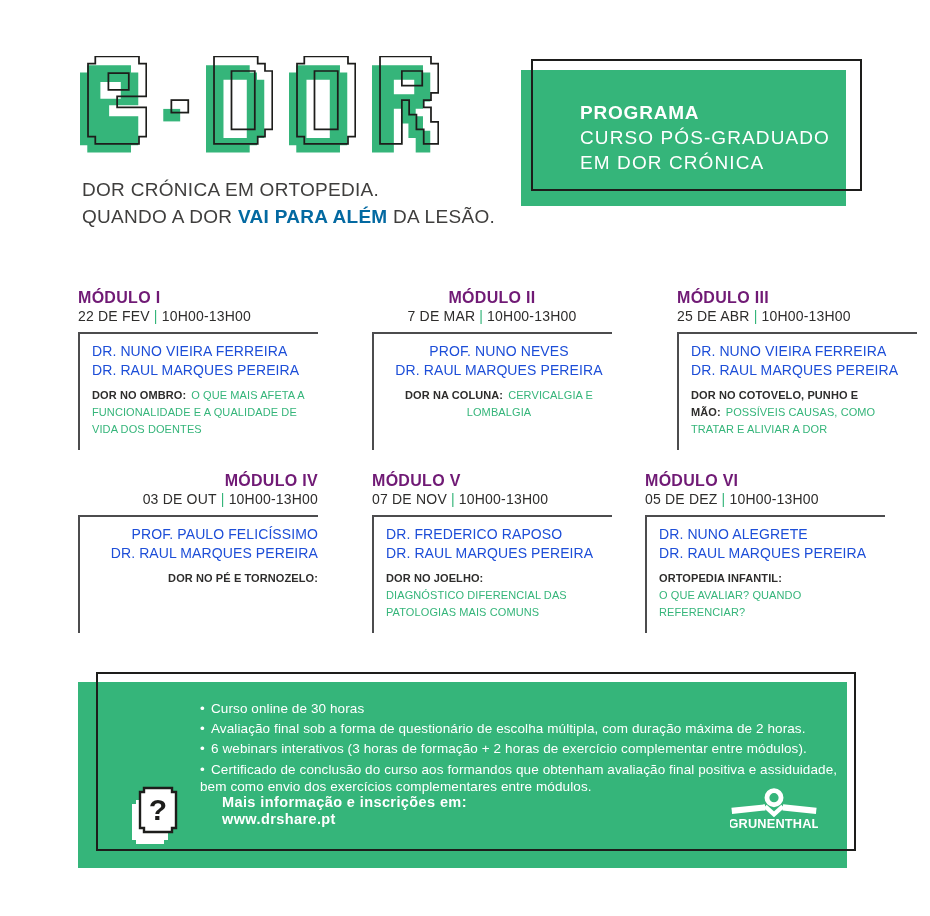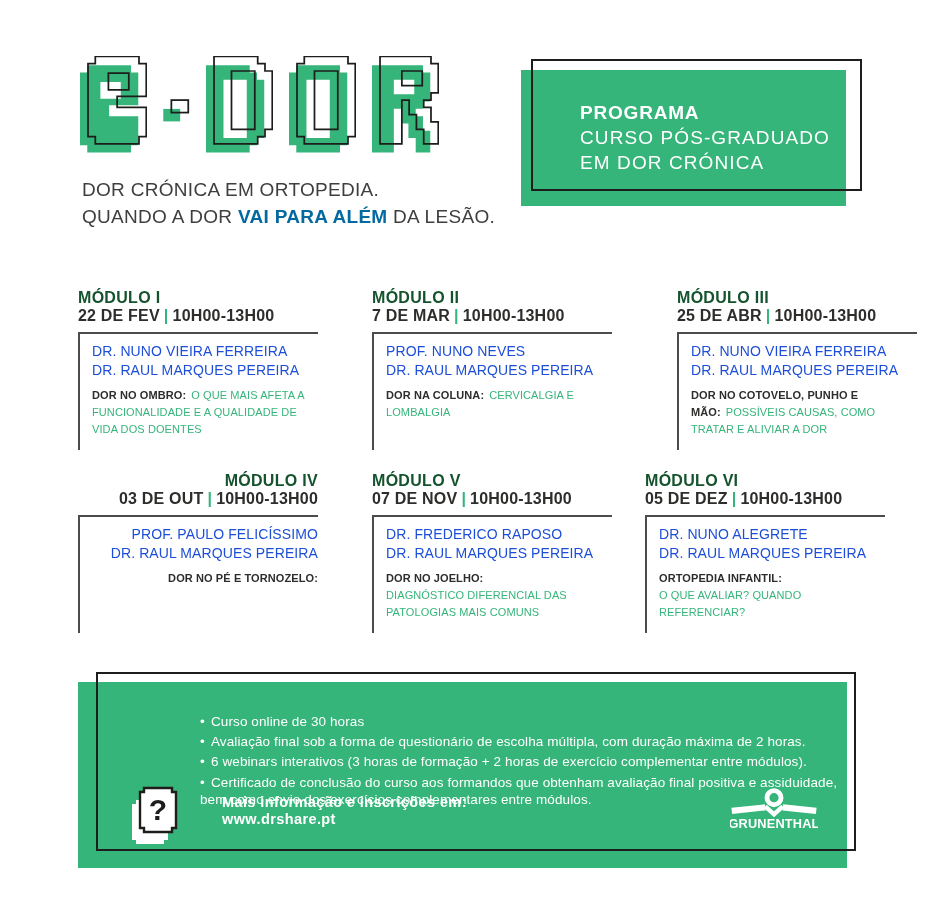--- a/index.html
+++ b/index.html
@@ -21,40 +21,40 @@
   .program-box{position:absolute;left:521px;top:59px;width:338px;height:150px;}
   .pb-green{position:absolute;left:0;top:11px;width:325px;height:136px;background:#35b57a;}
   .pb-outline{position:absolute;left:10px;top:0;width:331px;height:132px;
               border:2px solid #1d1d1b;box-sizing:border-box;}
   .pb-text{position:absolute;left:59px;top:41px;color:#ffffff;font-size:19px;line-height:25px;
            letter-spacing:1.1px;}
   .pb-text .b1{font-weight:700;letter-spacing:0.8px;}
 
   
   .module{position:absolute;width:240px;}
-  .m1{left:78px;top:289px;}  .m2{left:372px;top:289px;}  .m3{left:645px;top:289px;padding-left:32px;}
+  .m1{left:78px;top:289px;}  .m2{left:372px;top:289px;text-align:center;}  .m3{left:645px;top:289px;padding-left:32px;}
   .m4{left:78px;top:472px;text-align:right;}  .m5{left:372px;top:472px;}  .m6{left:645px;top:472px;}
-  .m-title{color:#14532d;font-weight:700;font-size:16px;line-height:18px;letter-spacing:0.3px;}
-  .m-date{margin-top:1px;font-weight:700;font-size:16px;line-height:16px;color:#2e2d2c;letter-spacing:0.2px;}
+  .m-title{color:#701a75;font-weight:700;font-size:16px;line-height:18px;letter-spacing:0.3px;}
+  .m-date{margin-top:1px;font-weight:400;font-size:14px;line-height:16px;color:#2e2d2c;letter-spacing:0.2px;}
   .m-date .pipe{color:#35b57a;margin:0 4px;}
   .m-card{margin-top:8px;height:108px;border-top:2px solid #4c4c4e;border-left:2px solid #4c4c4e;
           padding:8px 0 0 12px;box-sizing:content-box;}
   .m-speakers{color:#1d4ed8;font-weight:400;font-size:14px;line-height:19px;
               letter-spacing:0.1px;white-space:nowrap;}
   .m-topic{margin-top:7px;font-size:11px;line-height:17px;color:#35b57a;letter-spacing:0.1px;}
   .m-topic .lead{font-weight:700;color:#2e2d2c;}
   .m-topic .lead:not(.block){margin-right:5px;}
   .m-topic .lead.block{display:block;}
 
   
   .footer{position:absolute;left:78px;top:672px;width:790px;height:200px;}
   .f-green{position:absolute;left:0;top:10px;width:769px;height:186px;background:#35b57a;}
   .f-outline{position:absolute;left:18px;top:0;width:760px;height:179px;
              border:2px solid #1d1d1b;box-sizing:border-box;}
-  .f-bullets{position:absolute;left:122px;top:40px;width:650px;color:#ffffff;
+  .f-bullets{position:absolute;left:122px;top:27px;width:650px;color:#ffffff;
              font-size:13.5px;letter-spacing:0.1px;}
   .f-bullets .bullet{line-height:20px;}
   .f-bullets .bullet.para{margin-top:3px;line-height:16.5px;}
   .f-bullets .dot{display:inline-block;width:11px;}
   .f-info{position:absolute;left:144px;top:122px;color:#ffffff;font-weight:700;
           font-size:14.5px;line-height:16.5px;letter-spacing:0.4px;}
   .f-q{position:absolute;left:50px;top:114px;width:56px;height:60px;}
   .f-brand{position:absolute;left:652px;top:112px;width:88px;height:52px;}
 </style>
 </head>

